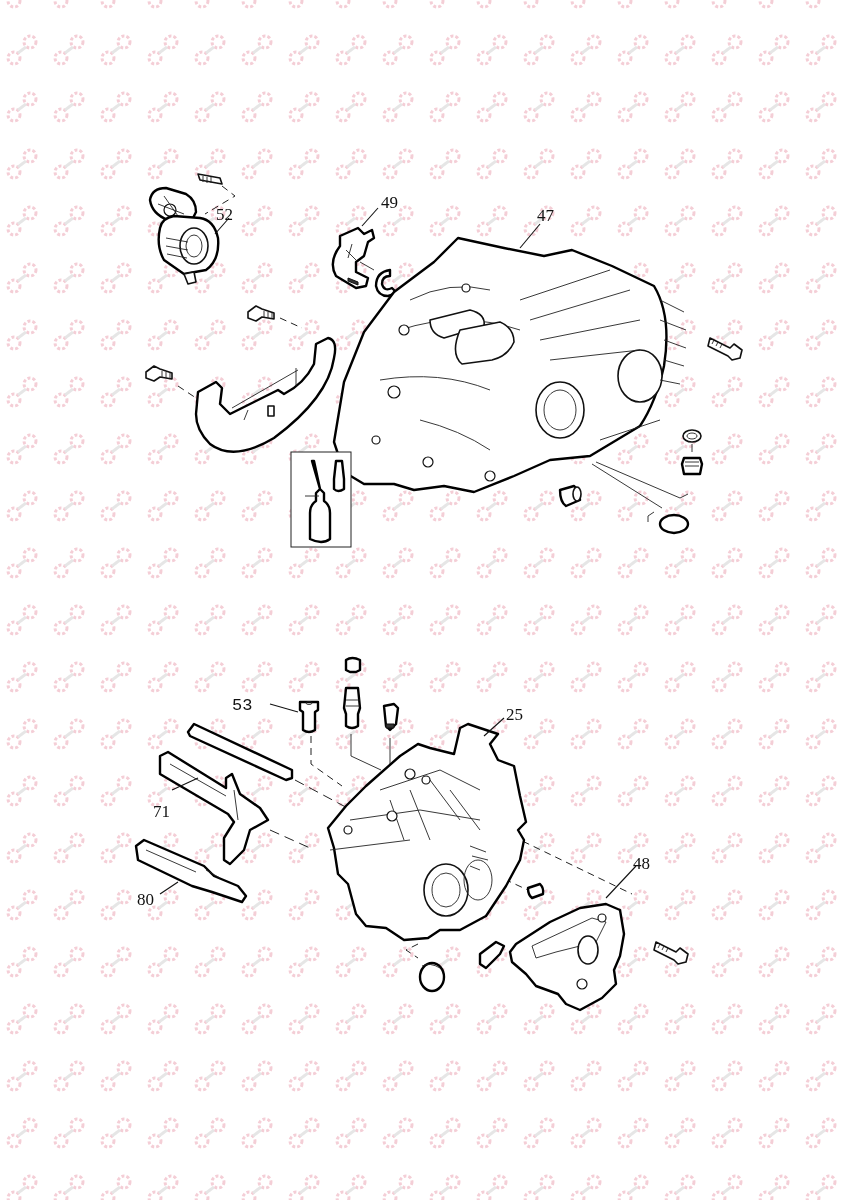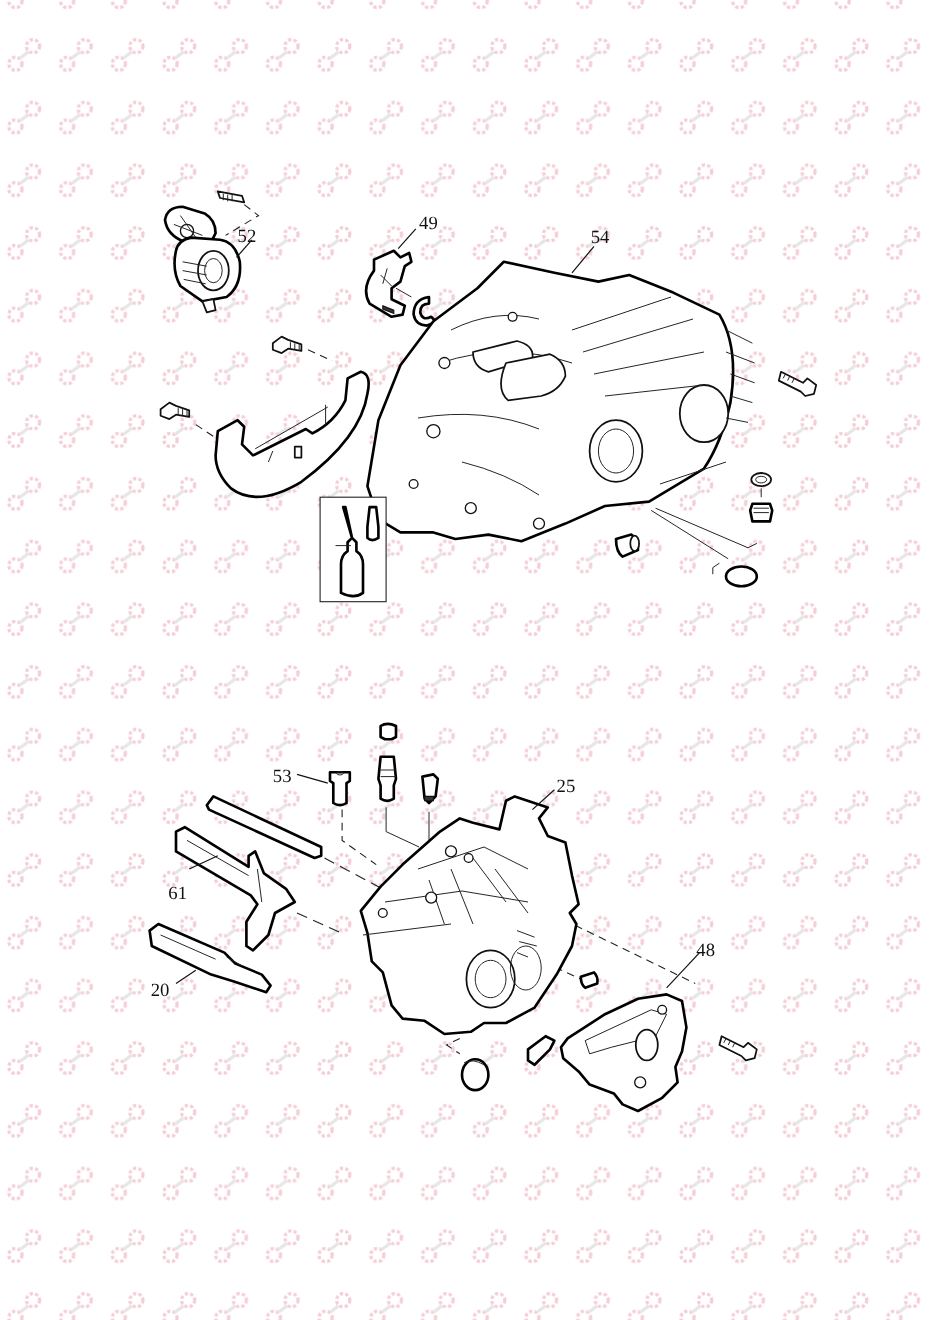--- a/index.html
+++ b/index.html
@@ -208,18 +208,18 @@
   </g>
 
   <g>
     <path class="part" d="M656,942 l20,10 l4,-4 l8,6 l-2,8 l-8,2 l-4,-4 l-20,-10 z"></path>
     <path class="thin" d="M660,944 l-2,4 M664,946 l-2,4 M668,948 l-2,4"></path>
   </g>
 </svg>
 
 <span class="callout" style="left:381px;top:194px;">49</span>
 <span class="callout" style="left:216px;top:206px;">52</span>
-<span class="callout" style="left:537px;top:207px;">54</span>
-<span class="callout" style="left:248px;top:697px;">53</span>
+<span class="callout" style="left:537px;top:207px;">47</span>
+<span class="callout" style="left:232px;top:697px;font-family:Liberation Mono, monospace;">53</span>
 <span class="callout" style="left:506px;top:706px;">25</span>
-<span class="callout" style="left:153px;top:803px;">61</span>
-<span class="callout" style="left:137px;top:891px;">20</span>
+<span class="callout" style="left:153px;top:803px;">71</span>
+<span class="callout" style="left:137px;top:891px;">80</span>
 <span class="callout" style="left:633px;top:855px;">48</span>
 
 </body></html>

